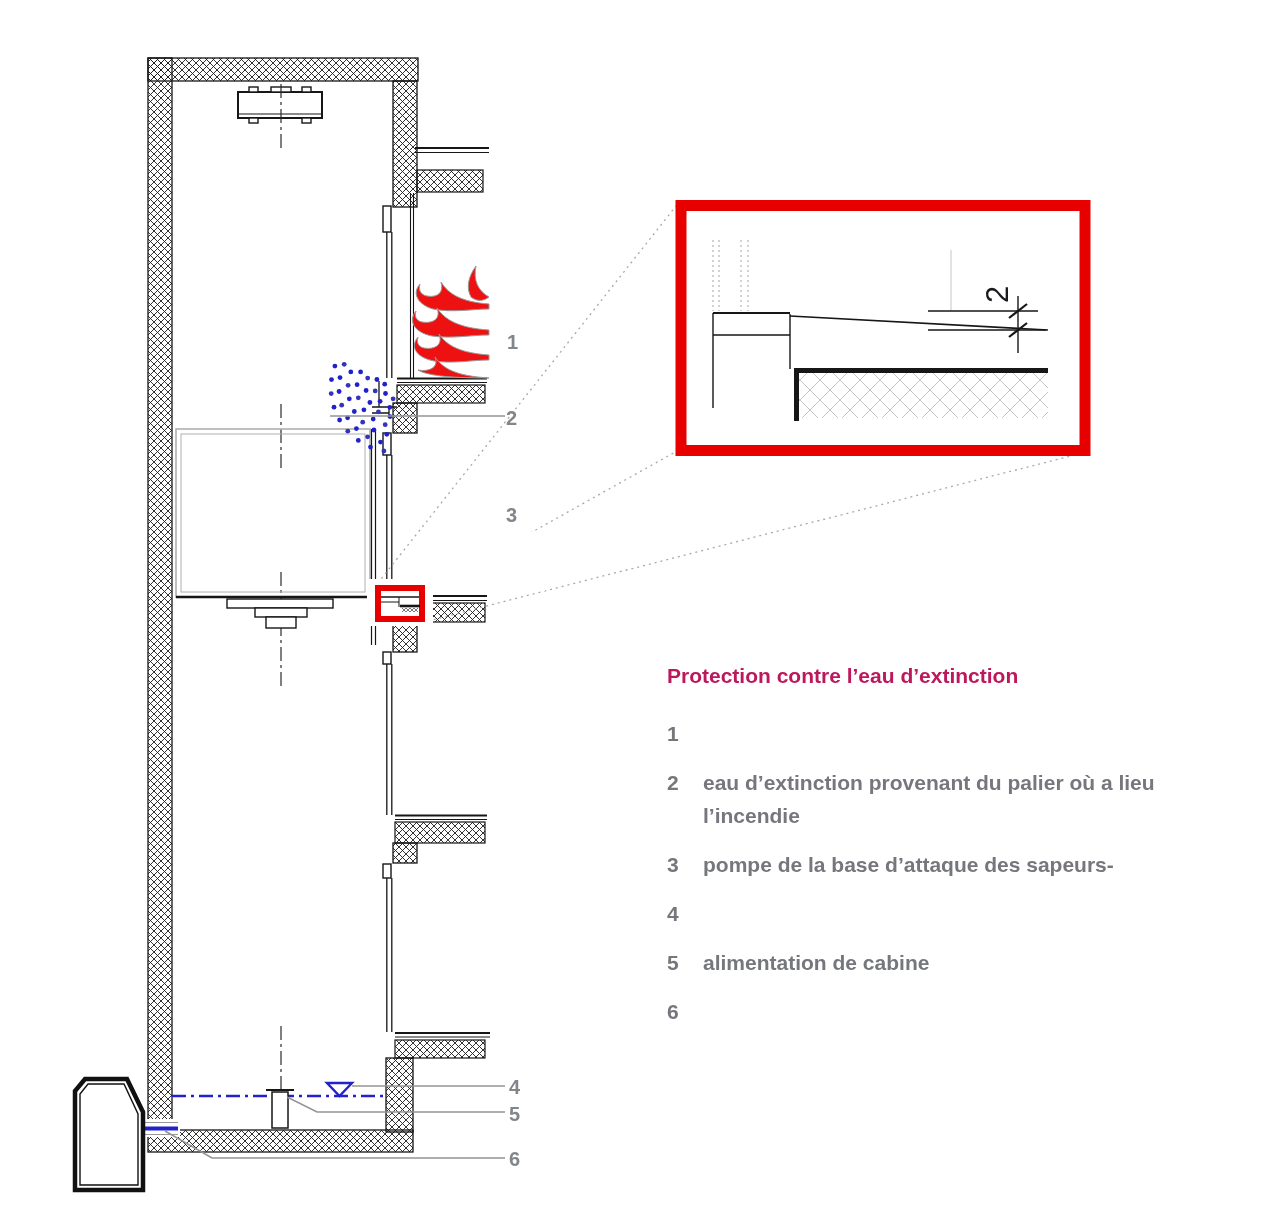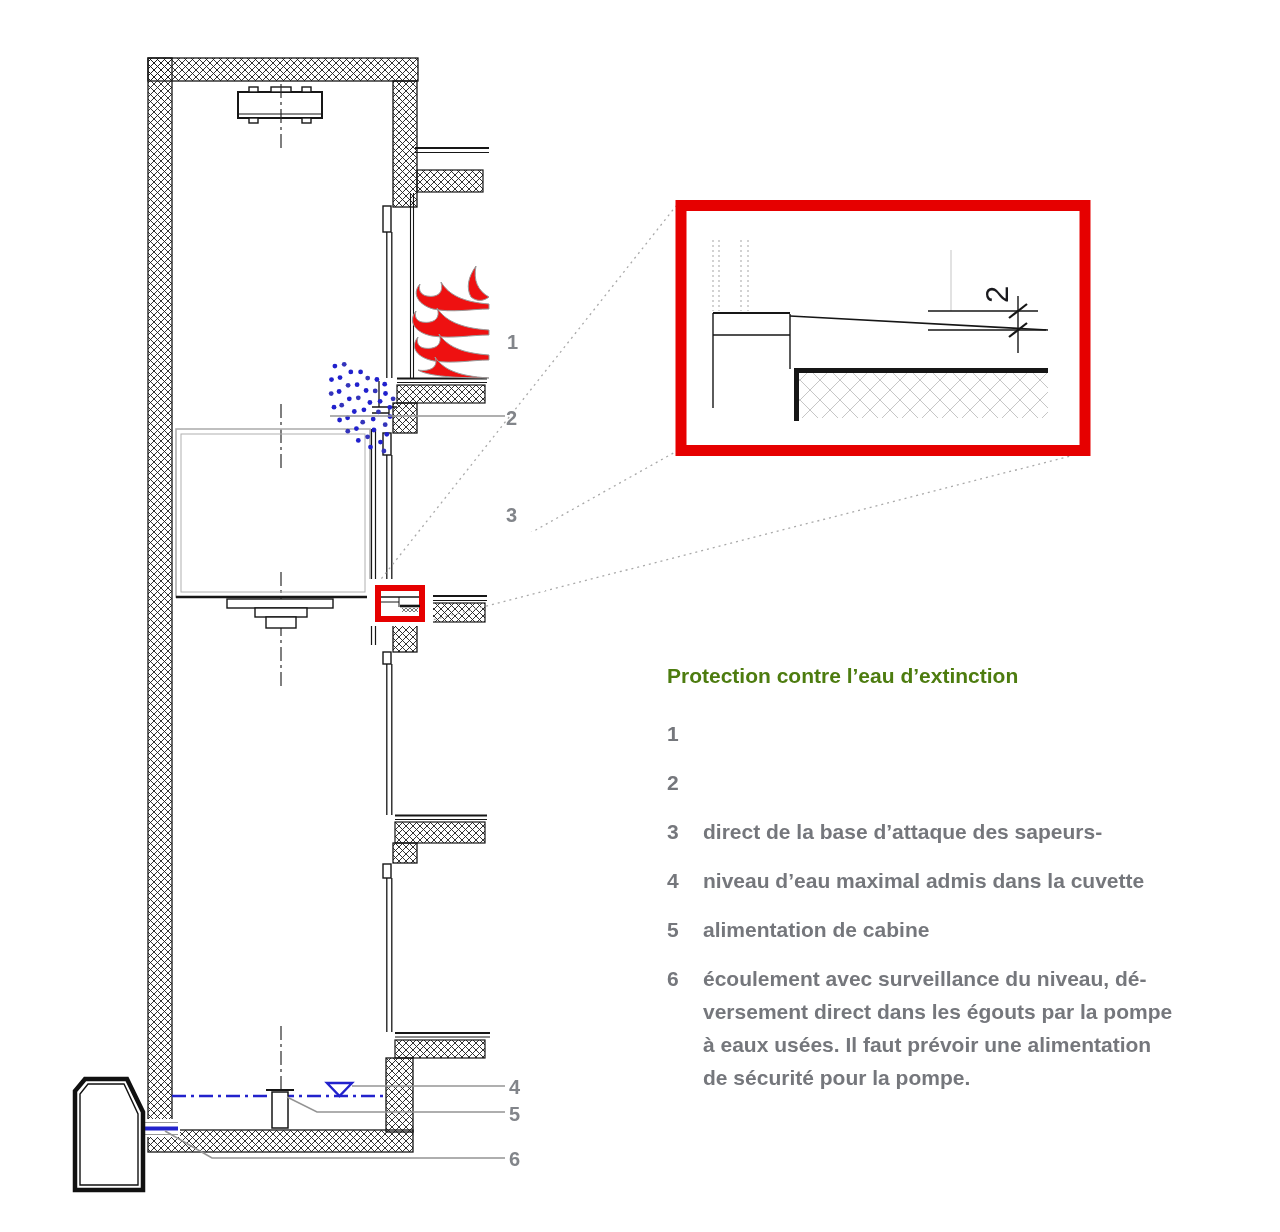--- a/index.html
+++ b/index.html
@@ -1,20 +1,20 @@
 <!DOCTYPE html>
 <html lang="fr"><head>
 <meta charset="utf-8">
 <style>
   html,body{margin:0;padding:0;background:#ffffff;}
   .page{position:relative;width:1280px;height:1232px;background:#ffffff;overflow:hidden;
         font-family:"Liberation Sans", sans-serif;}
   .drawing{position:absolute;left:0;top:0;}
   .legend{position:absolute;left:667px;top:664px;width:540px;color:#75777c;}
-  .legend-title{font-size:21px;font-weight:bold;color:#4d7c0f;line-height:24px;margin-bottom:29px;white-space:nowrap;}
+  .legend-title{font-size:21px;font-weight:bold;color:#be185d;line-height:24px;margin-bottom:29px;white-space:nowrap;}
   .legend-item{display:flex;margin-bottom:16px;font-size:21px;font-weight:600;line-height:33px;}
   .legend-item .num{width:36px;flex:0 0 36px;}
   .legend-item .txt div{white-space:nowrap;}
   .marker{fill:#82858a;font-size:20px;font-weight:600;}
   .dimtext{fill:#1a1a1e;font-size:31px;font-weight:500;}
 </style>
 </head>
 <body>
 
 <div class="page">
@@ -254,44 +254,39 @@
 </svg>
 
 <div class="legend">
   <div class="legend-title">Protection contre l’eau d’extinction</div>
   <div id="legend-items">
         <div class="legend-item">
           <div class="num">1</div>
         </div>
         <div class="legend-item">
           <div class="num">2</div>
+          <div class="txt">
+            <div>eau d’extinction provenant du palier où a lieu</div>
+            <div>l’incendie</div>
+          </div>
         </div>
         <div class="legend-item">
           <div class="num">3</div>
           <div class="txt">
-            <div>direct de la base d’attaque des sapeurs-</div>
+            <div>pompe de la base d’attaque des sapeurs-</div>
           </div>
         </div>
         <div class="legend-item">
           <div class="num">4</div>
-          <div class="txt">
-            <div>niveau d’eau maximal admis dans la cuvette</div>
-          </div>
         </div>
         <div class="legend-item">
           <div class="num">5</div>
           <div class="txt">
             <div>alimentation de cabine</div>
           </div>
         </div>
         <div class="legend-item">
           <div class="num">6</div>
-          <div class="txt">
-            <div>écoulement avec surveillance du niveau, dé-</div>
-            <div>versement direct dans les égouts par la pompe</div>
-            <div>à eaux usées. Il faut prévoir une alimentation</div>
-            <div>de sécurité pour la pompe.</div>
-          </div>
         </div>
       </div>
 </div>
 
 </div>
 
 </body></html>

